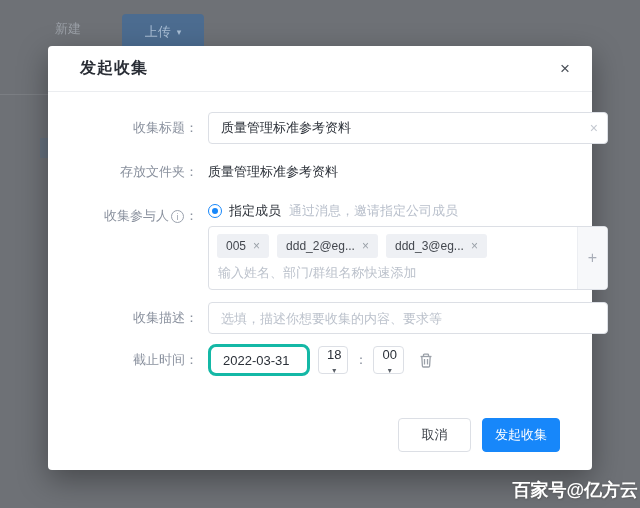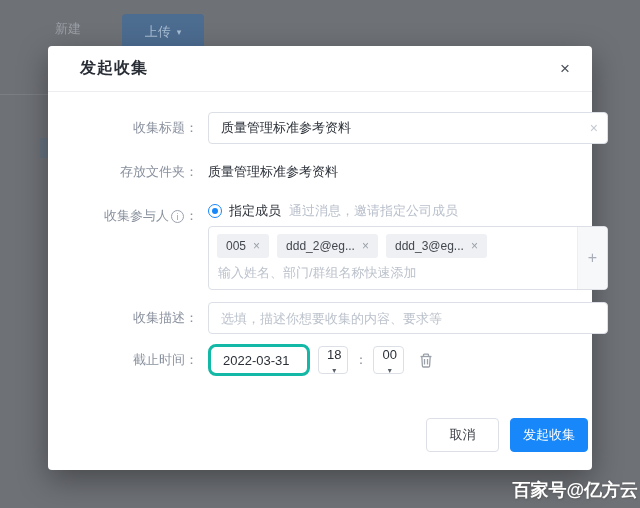--- a/index.html
+++ b/index.html
@@ -122,21 +122,21 @@
     height:28px; border:1px solid #dcdfe5; border-radius:4px; background:#fff;
     display:flex; align-items:center; padding:0 6px 0 8px; gap:4px;
     font-size:13px; color:#2b3038; cursor:pointer;flex-direction:column;
   }
   .mini-select .caret { font-size:8px; color:#5a6068; }
   .hour-select { margin-left:8px; }
   .time-colon { margin:0 6px; color:#8a919e; font-size:13px; }
   .trash-btn { margin-left:14px; cursor:pointer; display:flex; align-items:center; }
 
   .modal-footer {
-    position:absolute; right:4px; bottom:18px; display:flex; gap:11px;padding-left:20px;
+    position:absolute; right:32px; bottom:18px; display:flex; gap:11px;padding-left:20px;
   }
   .btn {
     height:34px; border-radius:4px; font-size:13px; cursor:pointer;
     display:flex; align-items:center; justify-content:center;
     font-family:"Liberation Sans","DejaVu Sans",sans-serif;
   }
   .btn-cancel { width:73px; background:#fff; border:1px solid #dcdfe5; color:#3a3f46; }
   .btn-primary { width:78px; background:#1787fa; border:1px solid #1787fa; color:#fff; }
 
   .watermark {

